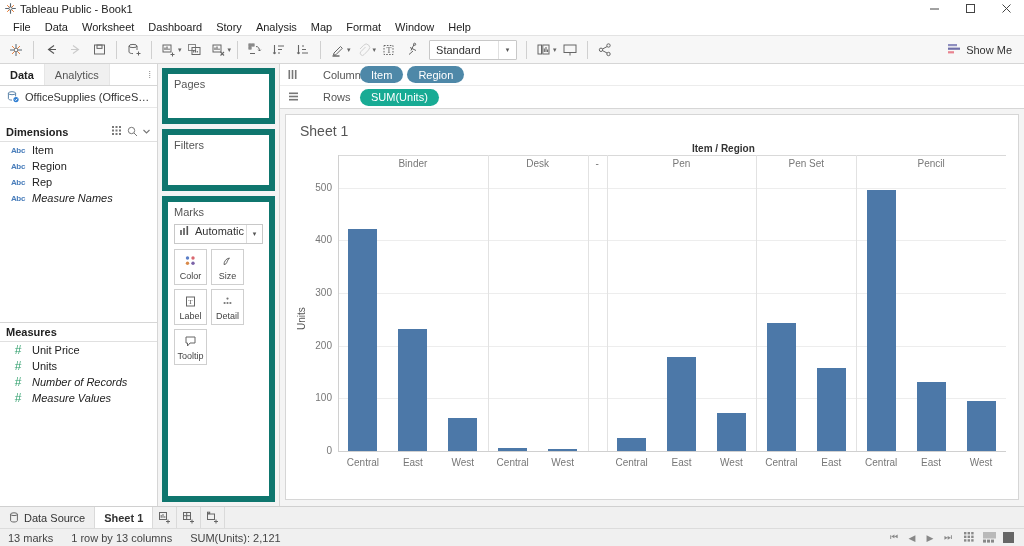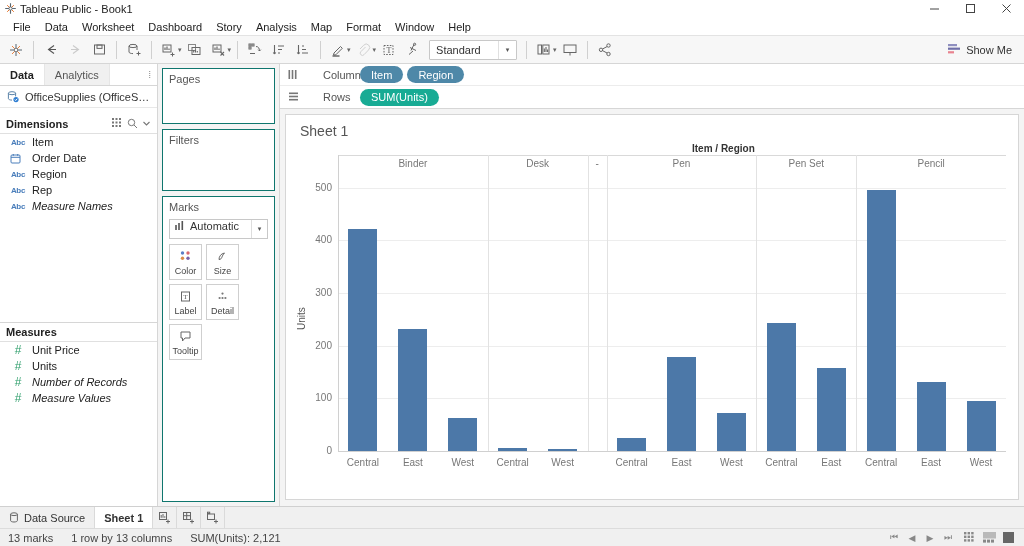--- a/index.html
+++ b/index.html
@@ -78,21 +78,21 @@
   .dp-tabs .grip { margin-left: auto; display: flex; align-items: center; padding: 0 6px; color: #777; font-size: 9px; }
 
   .ds-row {
     height: 22px; display: flex; align-items: center; gap: 5px; padding: 0 6px;
     border-bottom: 1px solid #e8e8e8; font-size: 11px; color: #333;
   }
   .ds-name { white-space: nowrap; overflow: hidden; text-overflow: ellipsis; }
 
   .sec-head {
     height: 20px; display: flex; align-items: center; padding: 0 6px; gap: 4px;
-    border-bottom: 1px solid #e0e0e0; margin-top: 6px;
+    border-bottom: 1px solid #e0e0e0; margin-top: 14px;
   }
   .sec-title { font-weight: bold; font-size: 11px; color: #222; flex: 1; }
   .sec-ico { color: #666; display: flex; align-items: center; }
 
   .field-row {
     height: 16px; display: flex; align-items: center; gap: 6px; padding: 0 6px 0 10px;
     font-size: 11px; color: #222;
   }
   .f-ico { width: 16px; text-align: center; font-size: 8px; font-weight: bold; }
   .f-ico.abc { color: #4a7ebb; font-size: 8px; letter-spacing: -0.3px; }
@@ -101,21 +101,21 @@
   .f-name.italic { font-style: italic; }
   .pane-gap { flex: 1; }
   .measures-head { border-top: 1px solid #d6d6d6; }
 
   
   .cards {
     width: 122px; background: #f4f4f4; border-right: 1px solid #d6d6d6;
     display: flex; flex-direction: column; padding: 4px 4px 4px 4px; gap: 5px;
     flex: 0 0 122px;
   }
-  .card { background: #fff; border: 1px solid #0f766e; }
+  .card { background: #fff; border: 6px solid #0f766e; }
   .card-title { font-size: 11px; color: #555; padding: 4px 6px 2px 6px; }
   .card.pages { height: 56px; }
   .card.filters { height: 62px; }
   .card.marks { flex: 1; display: flex; flex-direction: column; }
 
   .marks-type {
     margin: 4px 6px 5px 6px; height: 20px; border: 1px solid #c8c8c8; background: #fff;
     display: flex; align-items: flex-start; font-size: 11px; color: #333;
   }
   .marks-type .mi { width: 20px; display: flex; align-items: center; justify-content: center; color: #666; }
@@ -460,30 +460,20 @@
         <span class="sec-ico">
           <svg width="9" height="9" viewBox="0 0 9 9">
               <path d="M1.5 3l3 3 3-3" fill="none" stroke="#777" stroke-width="1.1"></path>
             </svg>
         </span>
       </div>
 
       <div class="field-row">
         <span class="f-ico abc">Abc</span>
         <span class="f-name">Item</span>
-      </div>
-      <div class="field-row">
-        <span class="f-ico date">
-          <svg width="11" height="11" viewBox="0 0 11 11">
-            <rect x="1" y="2" width="9" height="8" rx="1" fill="none" stroke="#4a7ebb" stroke-width="1"></rect>
-            <path d="M1 4.3h9" stroke="#4a7ebb" stroke-width="1"></path>
-            <path d="M3.3 1v1.8M7.7 1v1.8" stroke="#4a7ebb" stroke-width="1"></path>
-          </svg>
-        </span>
-        <span class="f-name">Order Date</span>
       </div>
       <div class="field-row">
         <span class="f-ico abc">Abc</span>
         <span class="f-name">Region</span>
       </div>
       <div class="field-row">
         <span class="f-ico abc">Abc</span>
         <span class="f-name">Rep</span>
       </div>
       <div class="field-row">

